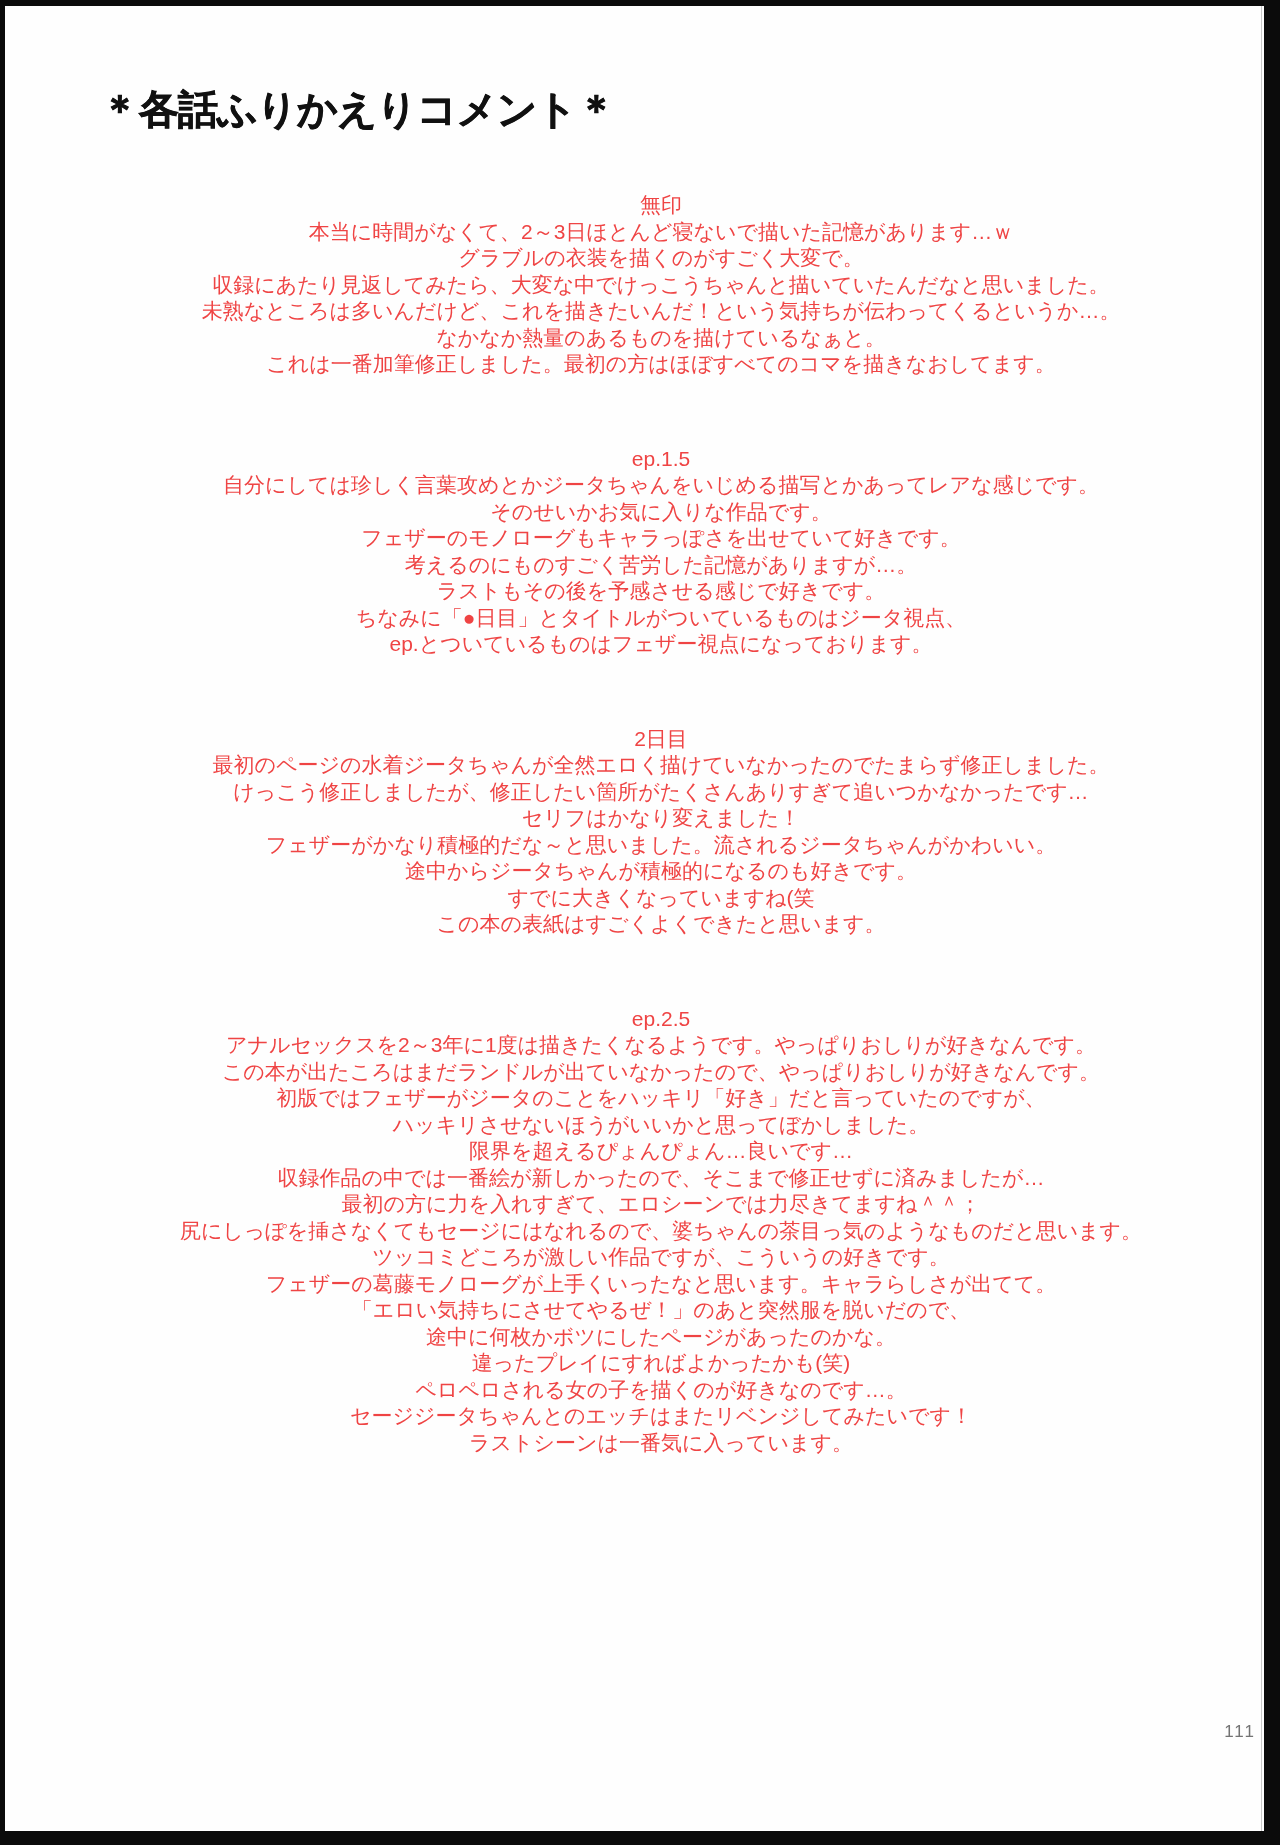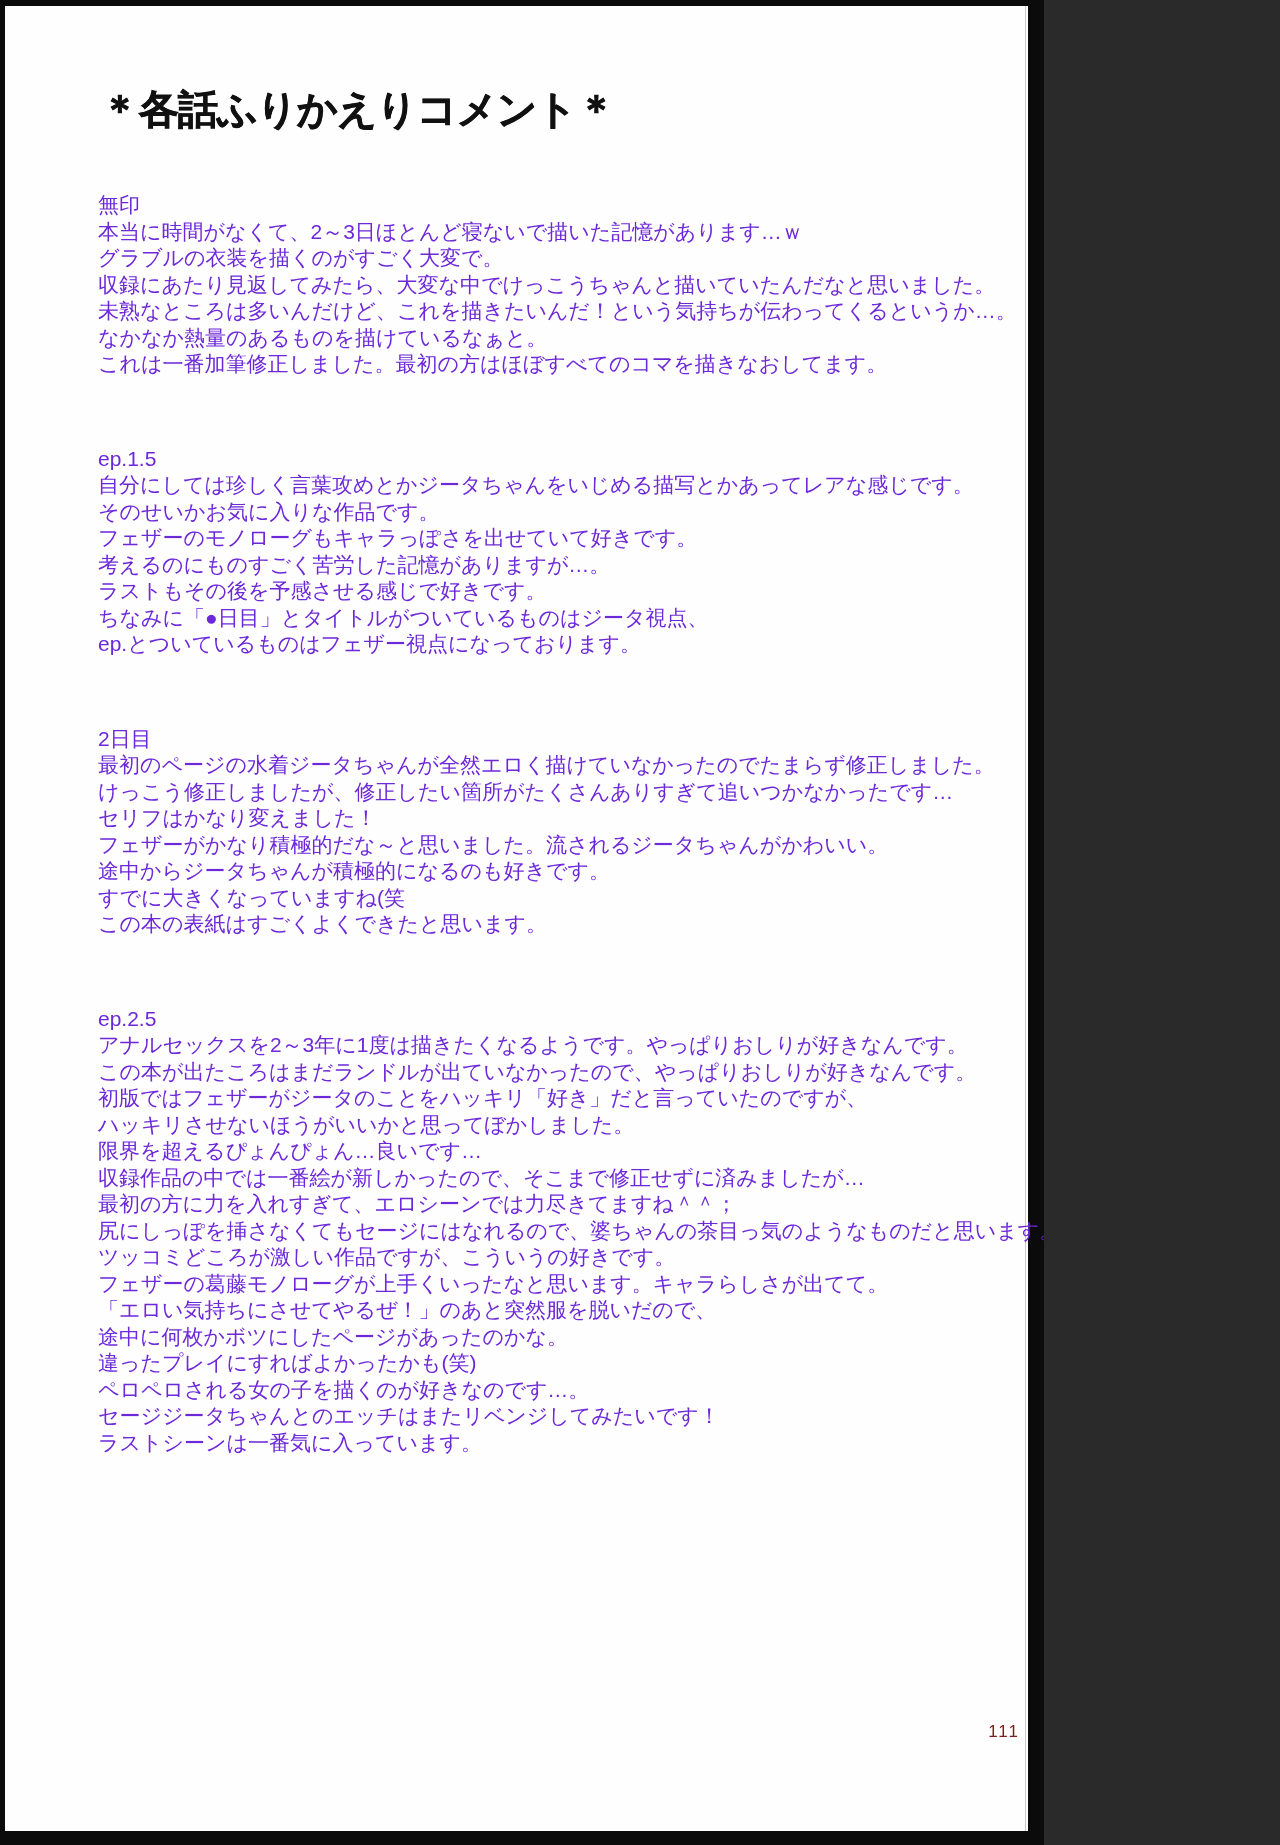--- a/index.html
+++ b/index.html
@@ -2,25 +2,26 @@
 <html lang="ja"><head>
 <meta charset="utf-8">
 <style>
   html, body {
     margin: 0;
     padding: 0;
     background: #2a2a2a;
   }
   #scan {
     position: relative;
-    width: 1044px;
+    width: 1280px;
     height: 1845px;
     background: #0b0b0b; 
     overflow: hidden;
     font-family: "Liberation Sans", "DejaVu Sans", sans-serif;
+    text-align: center;
   }
   #paper {
     position: absolute;
     top: 6px;
     left: 5px;
     right: 16px;
     bottom: 14px;
     background: #fefefe;
     color: #1c1c1c;
   }
@@ -51,29 +52,29 @@
     right: 40px;
   }
   .section {
     margin-bottom: 68px;
   }
   .section .heading,
   .section .line {
     font-size: 21px;
     line-height: 26.5px;
     white-space: nowrap;
-    color: #6d28d9;
+    color: #ef4444;
   }
   .page-number {
     position: absolute;
     right: 8px;
     top: 1716px;
     font-size: 17px;
     letter-spacing: 2px;
-    color: #7f1d1d;
+    color: #737373;
   }
 </style>
 </head>
 <body>
 
 <div id="scan">
   <div id="paper">
     <div class="edge-shadow"></div>
 
     <div class="page-title">＊各話ふりかえりコメント＊</div>

